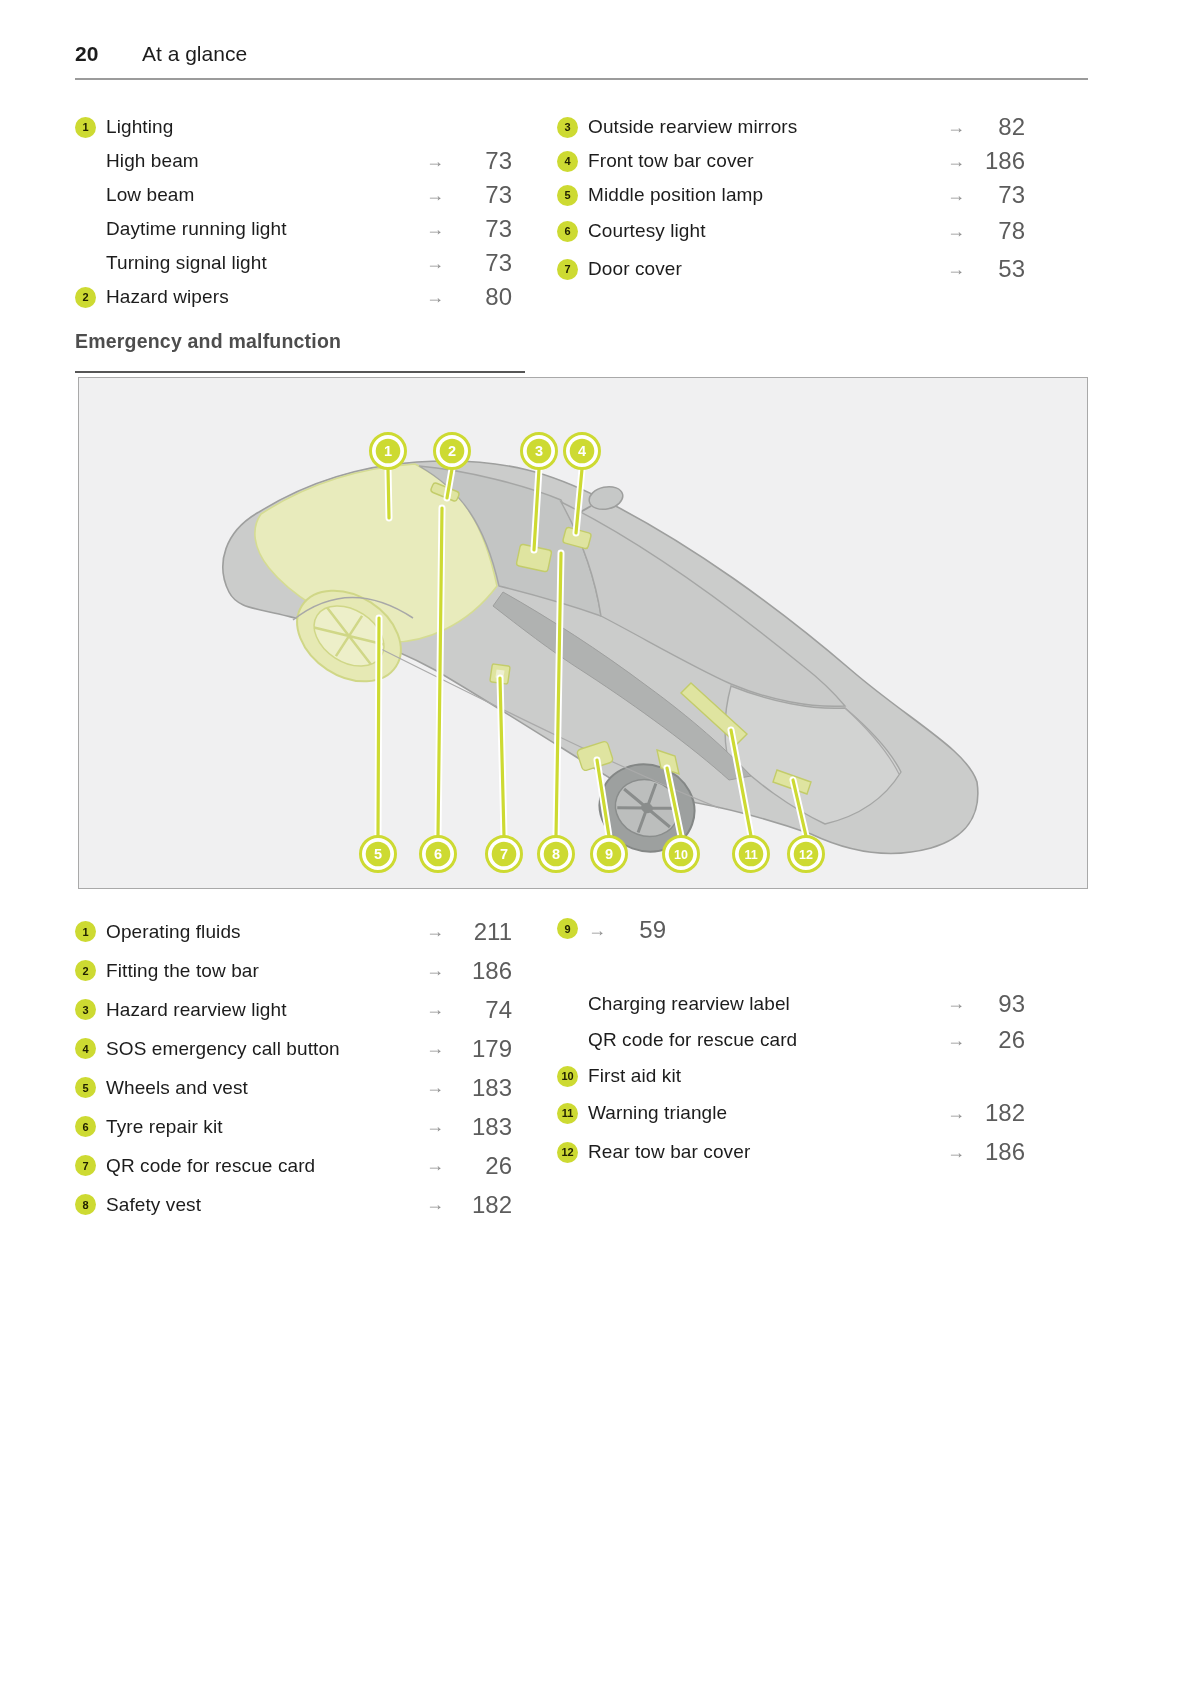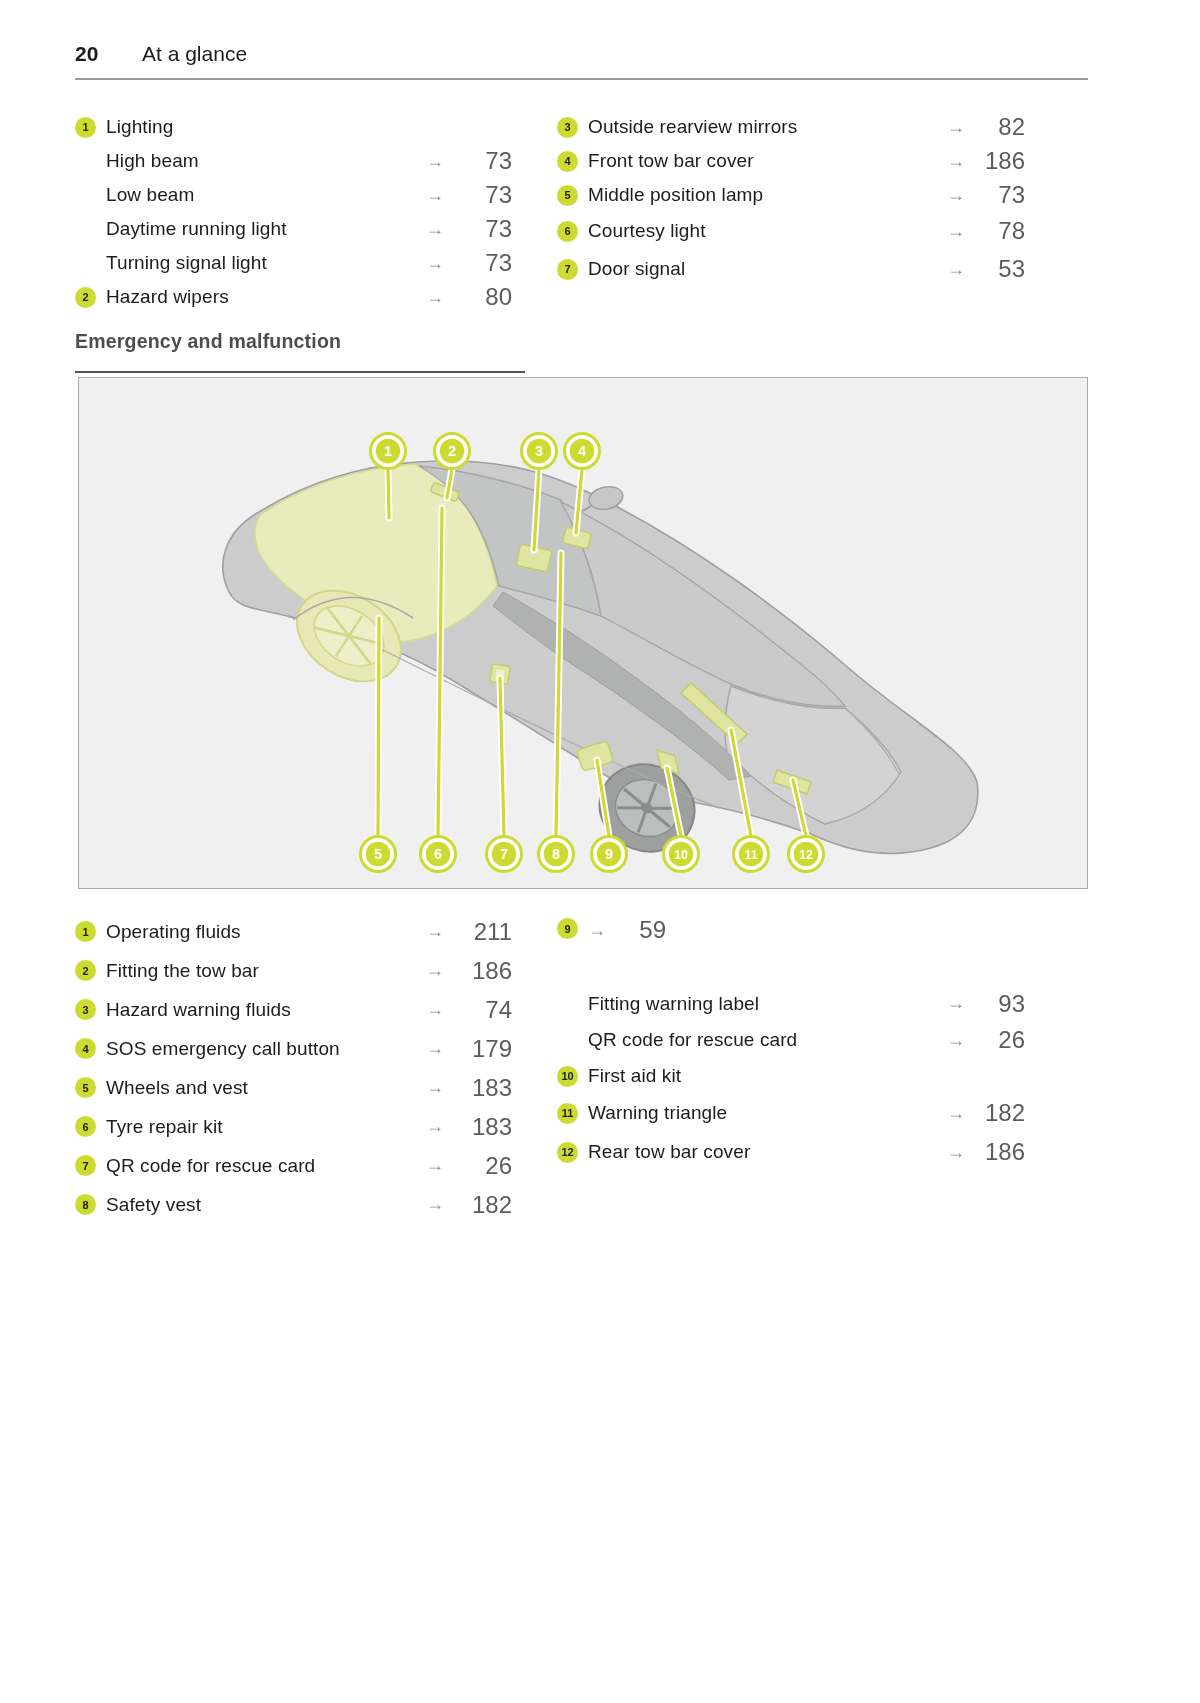--- a/index.html
+++ b/index.html
@@ -127,21 +127,21 @@
     <div class="row" style="height:38px">
       <span class="badge">6</span>
       <span class="lbl">Courtesy light</span>
       <span class="pg">
           <span class="arr">→</span>
           <span class="num">78</span>
         </span>
     </div>
     <div class="row" style="height:38px">
       <span class="badge">7</span>
-      <span class="lbl">Door signal</span>
+      <span class="lbl">Door cover</span>
       <span class="pg">
           <span class="arr">→</span>
           <span class="num">53</span>
         </span>
     </div>
   </div>
 
   <div class="abs sec-head">Emergency and malfunction</div>
 
   <div class="abs diagram">
@@ -315,21 +315,21 @@
     <div class="row">
       <span class="badge">2</span>
       <span class="lbl">Fitting the tow bar</span>
       <span class="pg">
           <span class="arr">→</span>
           <span class="num">186</span>
         </span>
     </div>
     <div class="row">
       <span class="badge">3</span>
-      <span class="lbl">Hazard warning fluids</span>
+      <span class="lbl">Hazard rearview light</span>
       <span class="pg">
           <span class="arr">→</span>
           <span class="num">74</span>
         </span>
     </div>
     <div class="row">
       <span class="badge">4</span>
       <span class="lbl">SOS emergency call button</span>
       <span class="pg">
           <span class="arr">→</span>
@@ -373,21 +373,21 @@
   <div class="abs list bot bot-right tr">
     <div class="row multiline">
       <span class="badge">9</span>
       <span class="pg">
           <span class="arr">→</span>
           <span class="num">59</span>
         </span>
     </div>
     <div class="row" style="height:37px">
       <span class="badge b-hidden"></span>
-      <span class="lbl">Fitting warning label</span>
+      <span class="lbl">Charging rearview label</span>
       <span class="pg">
           <span class="arr">→</span>
           <span class="num">93</span>
         </span>
     </div>
     <div class="row" style="height:36px">
       <span class="badge b-hidden"></span>
       <span class="lbl">QR code for rescue card</span>
       <span class="pg">
           <span class="arr">→</span>

